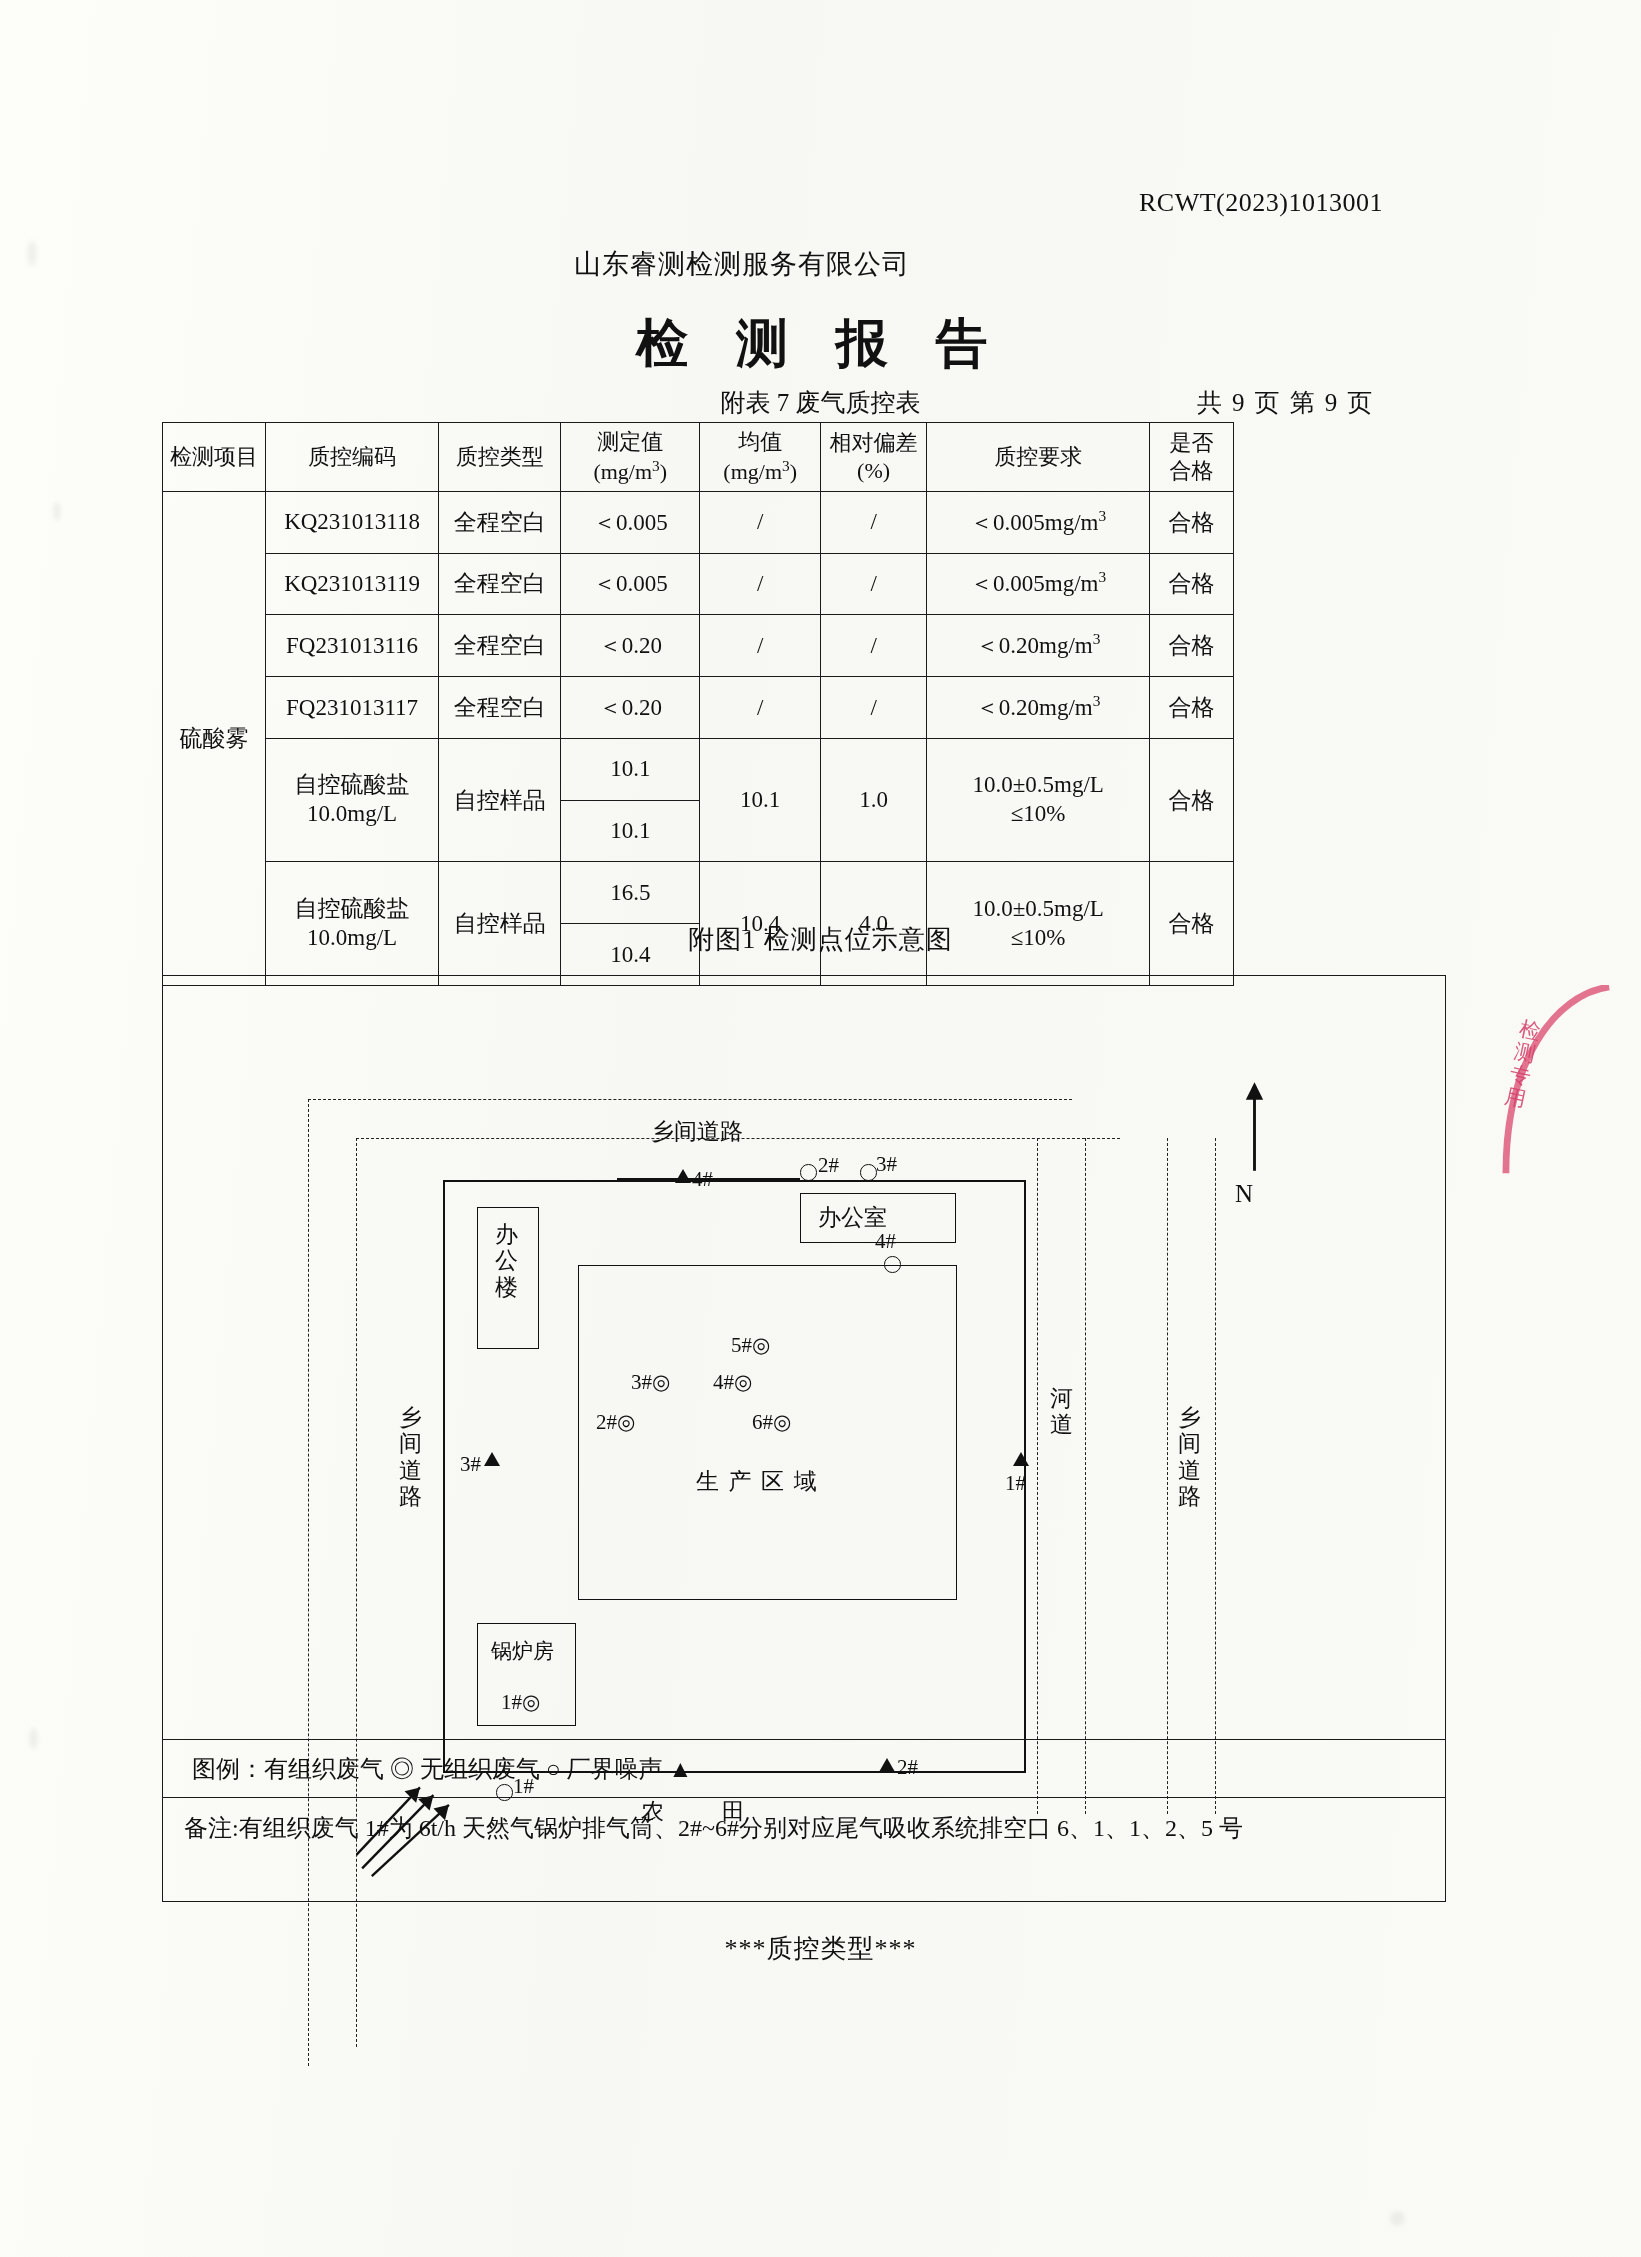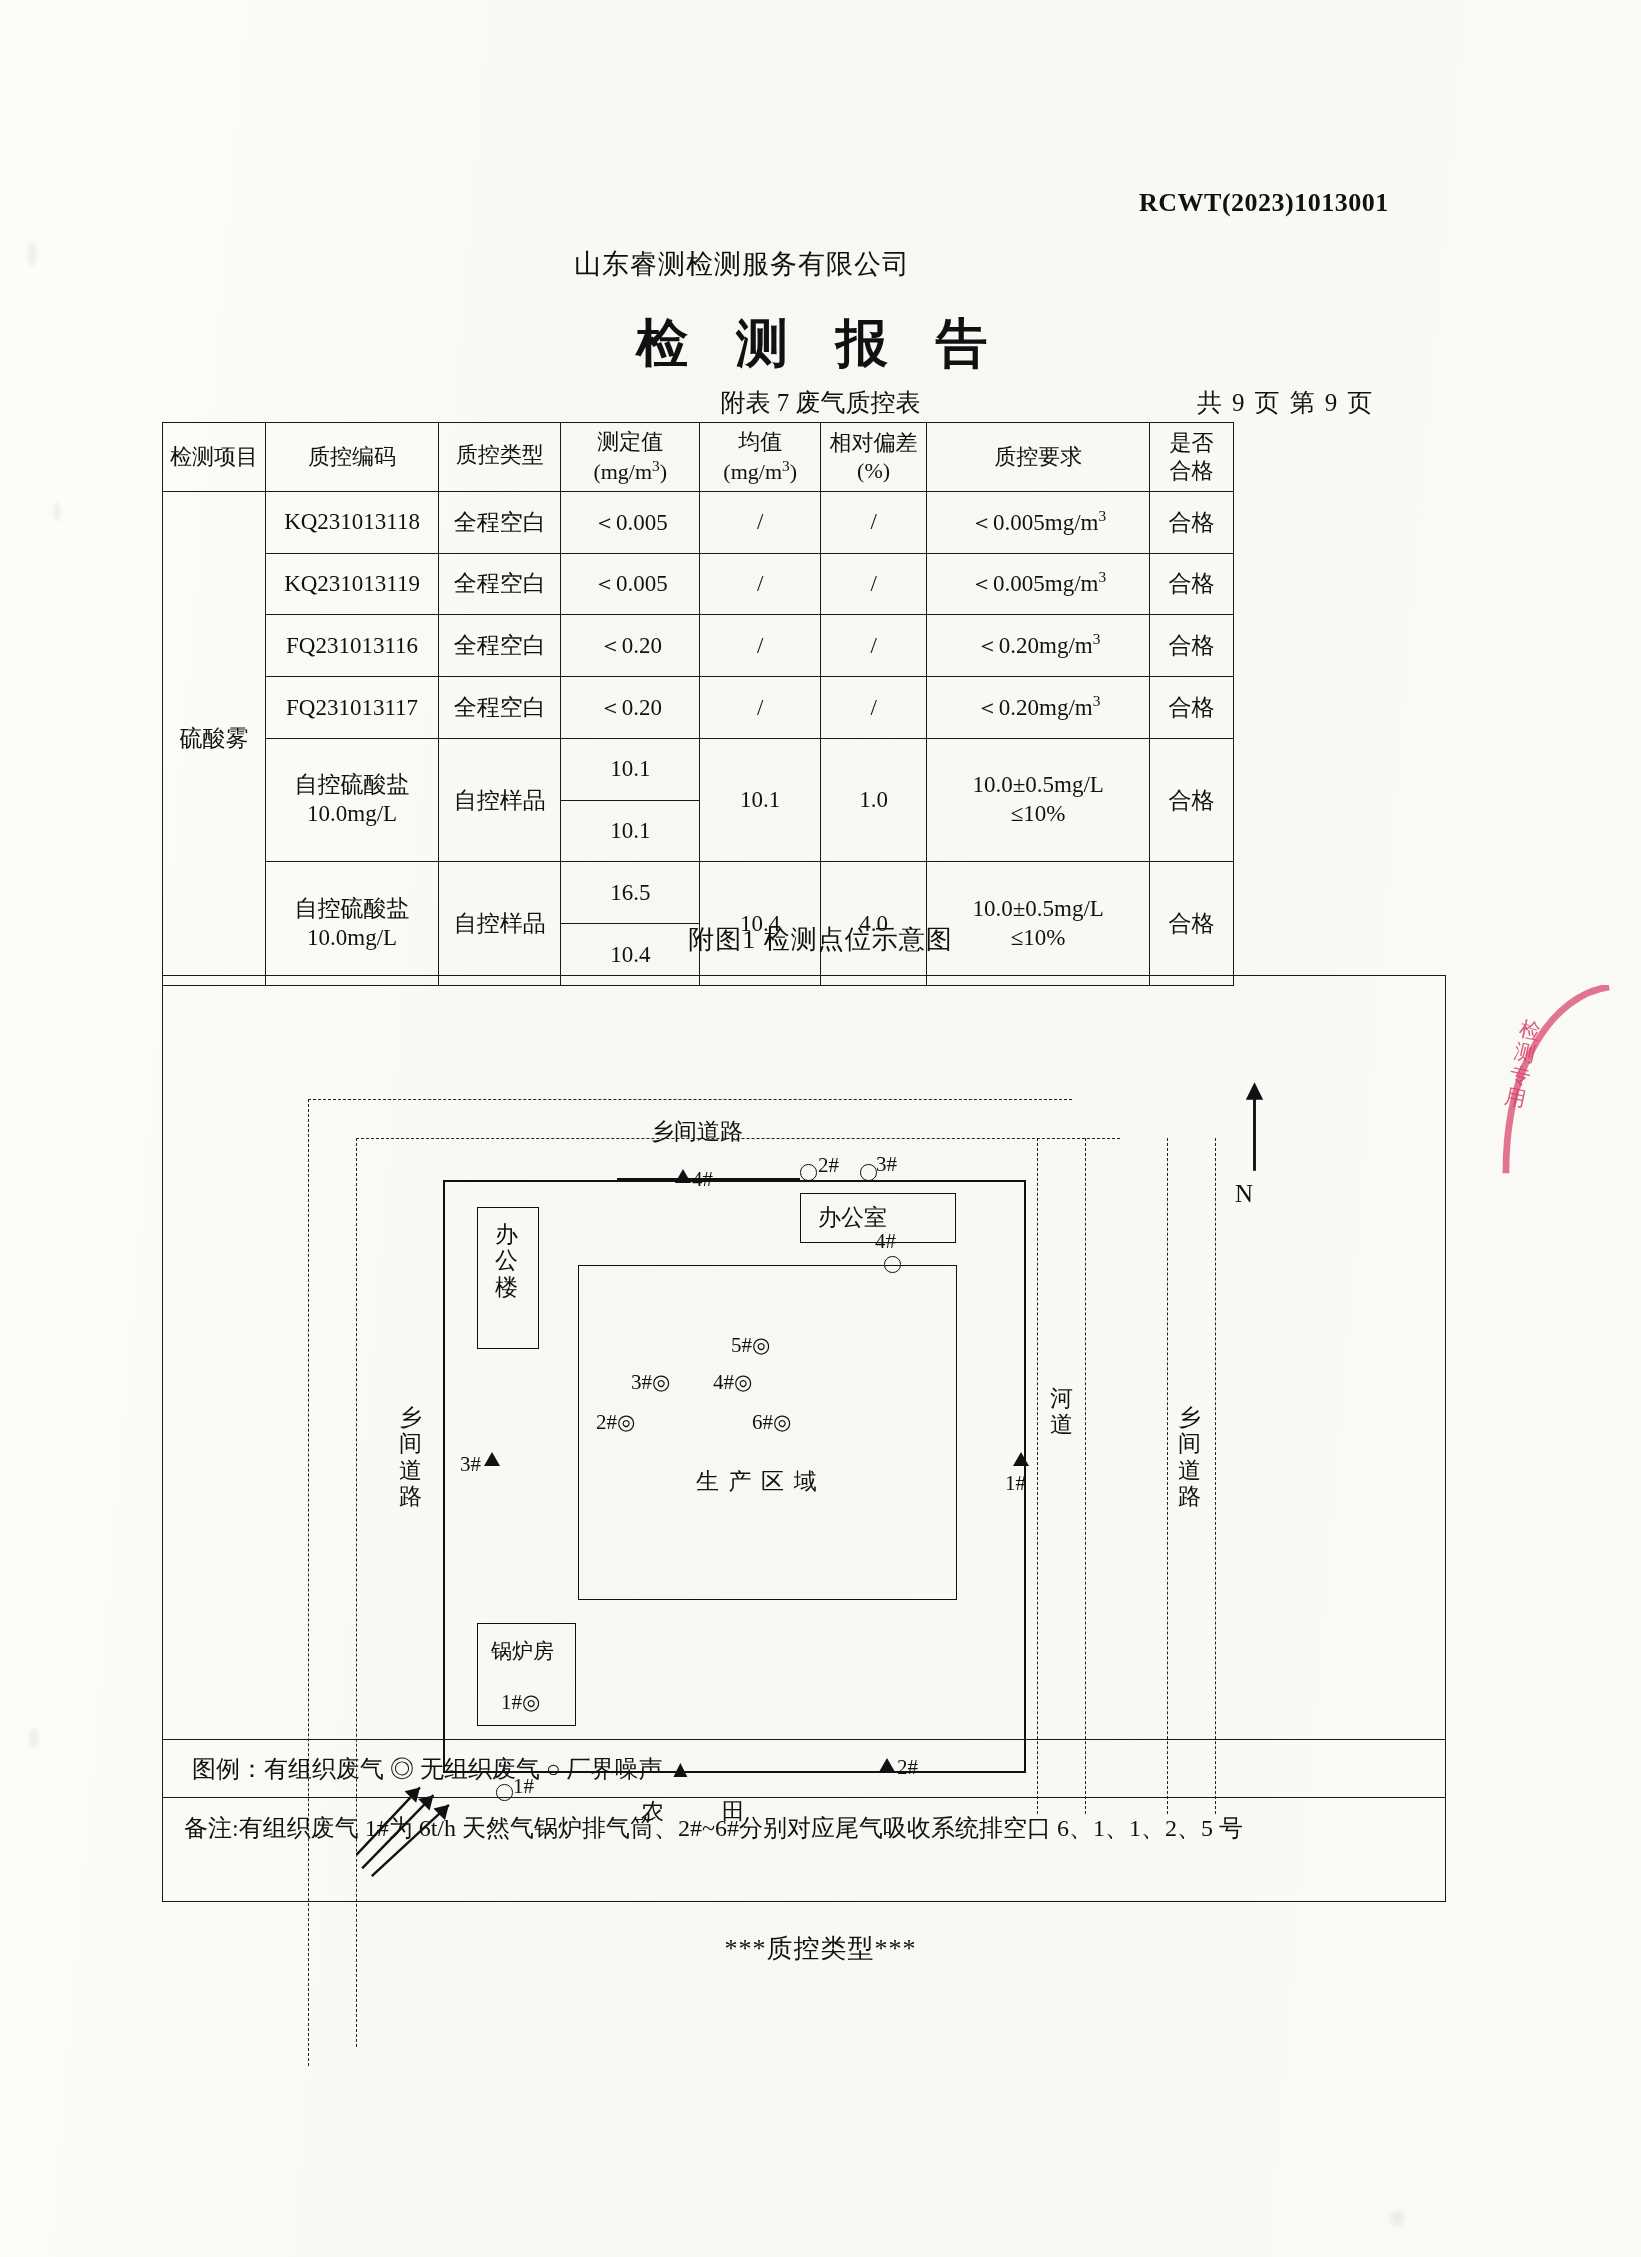--- a/index.html
+++ b/index.html
@@ -12,21 +12,21 @@
     overflow:hidden;
   }
   .page{
     position:absolute;
     left:0;top:0;width:1641px;height:2257px;
     background:linear-gradient(95deg,#fdfdfa 0%,#f7f8f4 40%,#fafaf6 100%);
   }
   
   .report-no{
     position:absolute;left:1139px;top:188px;
-    font-size:26px;letter-spacing:0.5px;font-weight:bold;
+    font-size:26px;letter-spacing:0.5px;
   }
   .company{
     position:absolute;left:574px;top:246px;
     font-size:27px;letter-spacing:1px;
   }
   .main-title{
     position:absolute;left:0;top:309px;width:1641px;
     text-align:center;
     font-size:52px;font-weight:bold;letter-spacing:17.4px;
   }
@@ -54,21 +54,21 @@
     font-weight:normal;
   }
   table.qc thead td{
     line-height:1.25;
     font-size:22px;
     height:60px;
   }
   table.qc tbody td{height:53px;}
   .col-item{width:135px;}
   .col-code{width:183px;}
-  .col-type{width:164px;font-family:Liberation Mono, monospace;}
+  .col-type{width:164px;}
   .col-val{width:164px;}
   .col-avg{width:135px;}
   .col-dev{width:135px;}
   .col-req{width:261px;}
   .col-ok{width:106px;}
   .sup{font-size:15.4px;vertical-align:super;}
   .twoline{line-height:1.25;}
 
   
   .fig-title{

